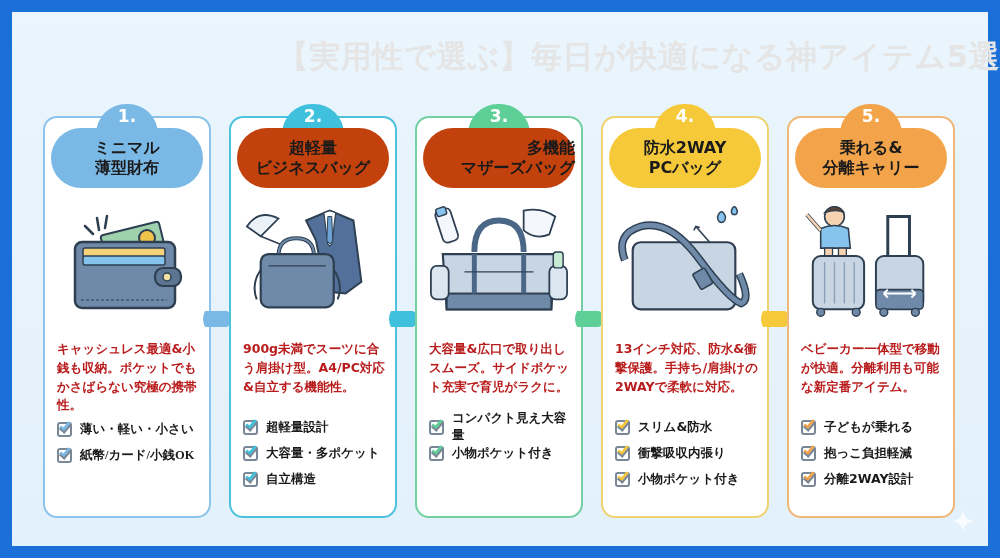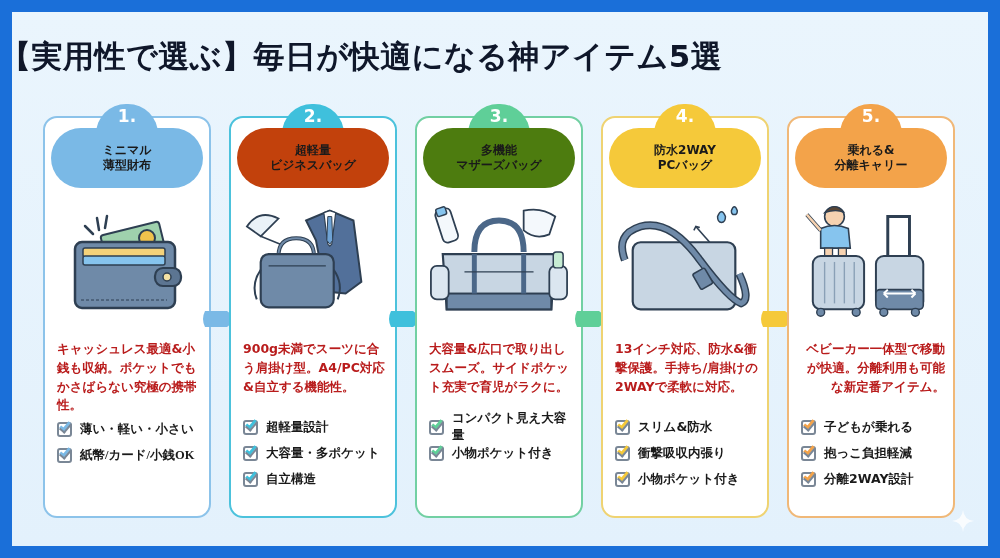--- a/index.html
+++ b/index.html
@@ -8,40 +8,40 @@
     font-family: "DejaVu Sans", "Liberation Sans", sans-serif;
     background: #1a6fd9;
     position: relative;
   }
   .frame {
     position: absolute; left: 12px; top: 12px; width: 976px; height: 534px;
     background: linear-gradient(180deg, #eaf5fd 0%, #e3f1fc 100%);
   }
   .title {
     position: absolute; left: 0; width: 1000px; top: 36px;
-    text-align: left; font-weight: bold; font-size: 31px; color: #0f172a;
+    text-align: right; font-weight: bold; font-size: 31px; color: #e5e5e5;
     letter-spacing: 0.5px;
   }
   .card {
     position: absolute; top: 116px; width: 168px; height: 402px;
     background: #fff; border-radius: 14px; border: 2.5px solid;
   }
   .badge-tab {
     position: absolute; top: -14px; left: 50%; transform: translateX(-50%);
     width: 62px; height: 40px; border-radius: 30px 30px 0 0;
   }
   .badge-num {
     position: absolute; top: -10px; left: 0; width: 100%; text-align: center;
     color: #fff; font-weight: bold; font-size: 17px;
   }
   .header-pill {
     position: absolute; top: 10px; left: 6px; right: 6px; height: 60px;
     border-radius: 30px;
     display: flex; flex-direction: column; align-items: center; justify-content: center;
-    font-weight: bold; font-size: 12px; color: #1a1a1a; line-height: 1.25;
+    font-weight: bold; font-size: 16px; color: #1a1a1a; line-height: 1.25;
   }
   .illus {
     position: absolute; top: 82px; left: 8px; right: 8px; height: 118px;
     display: flex; align-items: center; justify-content: center;
   }
   .desc {
     position: absolute; top: 226px; left: 12px; right: 8px;
     font-size: 12.5px; line-height: 1.5; color: #b91c1c; font-weight: bold;
   }
   .checks { position: absolute; left: 12px; right: 6px; }
@@ -168,21 +168,21 @@
 </div>
 
 <svg class="arrow" style="left:387px;" viewBox="0 0 40 26">
   <path d="M4 5 H26 L36 13 L26 21 H4 Q0 13 4 5 Z" fill="#3fc0dc"></path>
 </svg>
 
 <div class="card" style="left:415px; border-color:#72d0a3;">
   <div class="badge-tab" style="background:#5fcf98;">
     <div class="badge-num" style="top:2px;">3.</div>
   </div>
-  <div class="header-pill" style="background:#4d7c0f;">
+  <div class="header-pill" style="background:#c2410c;align-items:flex-end;">
     <span>多機能</span>
     <span>マザーズバッグ</span>
   </div>
   <div class="illus">
     <svg width="150" height="118" viewBox="0 0 150 118">
       <rect x="14" y="8" width="16" height="34" rx="5" fill="#f4f8fc" stroke="#2e3f52" stroke-width="1.8" transform="rotate(-18 22 25)"></rect>
       <rect x="16" y="6" width="10" height="8" rx="2" fill="#86c4ee" stroke="#2e3f52" stroke-width="1.5" transform="rotate(-18 22 25)"></rect>
       <path d="M100 10 Q118 6 132 16 L126 34 Q112 40 100 30 Z" fill="#f4f8fc" stroke="#2e3f52" stroke-width="1.8"></path>
       <path d="M50 52 Q50 20 75 20 Q100 20 100 52" fill="none" stroke="#4b6788" stroke-width="6"></path>
       <path d="M18 54 H132 L128 110 H22 Z" fill="#c8d6e3" stroke="#2e3f52" stroke-width="2.2"></path>
@@ -292,21 +292,21 @@
 
       <path d="M92 56 V16 H114 V56" fill="none" stroke="#2e3f52" stroke-width="3"></path>
       <rect x="80" y="56" width="48" height="54" rx="8" fill="#c8d6e3" stroke="#2e3f52" stroke-width="2"></rect>
       <rect x="80" y="90" width="48" height="20" rx="4" fill="#6f8aa8" stroke="#2e3f52" stroke-width="1.6"></rect>
       <line x1="88" y1="94" x2="120" y2="94" stroke="#fff" stroke-width="2"></line>
       <path d="M88 94 L92 90 M88 94 L92 98 M120 94 L116 90 M120 94 L116 98" stroke="#fff" stroke-width="2"></path>
       <circle cx="88" cy="113" r="4" fill="#6f8aa8" stroke="#2e3f52" stroke-width="1.4"></circle>
       <circle cx="120" cy="113" r="4" fill="#6f8aa8" stroke="#2e3f52" stroke-width="1.4"></circle>
     </svg>
   </div>
-  <div class="desc" style="top:222px;text-align:right;">ベビーカー一体型で移動が快適。分離利用も可能な新定番アイテム。</div>
+  <div class="desc" style="top:222px;">ベビーカー一体型で移動が快適。分離利用も可能な新定番アイテム。</div>
   <div class="checks" style="top:296px;">
     <div class="check-item">
       <span class="checkbox">
           <span class="tick" style="border-color:#f3a34a;"></span>
         </span>
       <span>子どもが乗れる</span>
     </div>
     <div class="check-item">
       <span class="checkbox">
           <span class="tick" style="border-color:#f3a34a;"></span>

